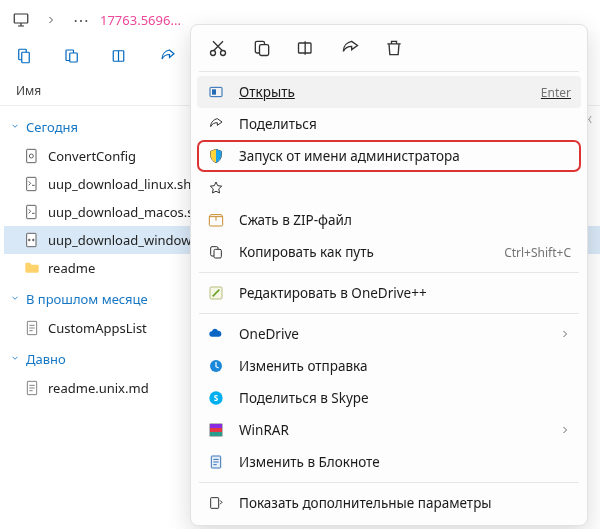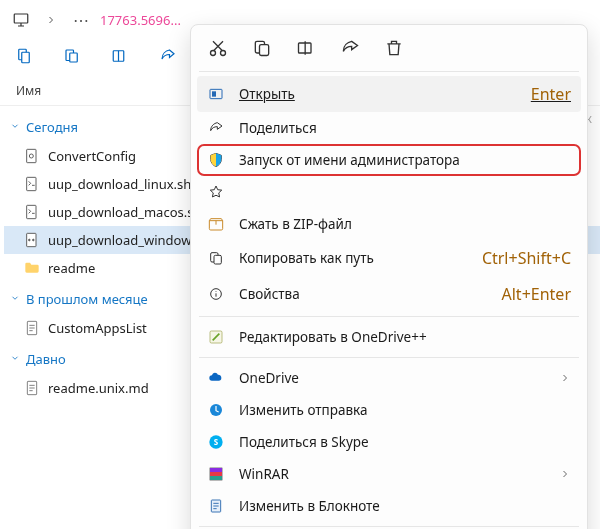--- a/index.html
+++ b/index.html
@@ -24,21 +24,21 @@
 
   
   .ctx { position:absolute; left:190px; top:24px; width:398px; background:#fdfdfd; border:1px solid #e2e2e2; border-radius:8px; box-shadow:0 8px 24px rgba(0,0,0,.15); padding:6px; }
   .ctx-icons { display:flex; gap:22px; padding:6px 10px 8px; }
   .ctx-icons .ci { width:22px; height:22px; display:flex; align-items:center; justify-content:center; color:#2b2b2b; }
   .ctx-sep { height:1px; background:#e6e6e6; margin:4px 2px; }
 
   .ctx-item { display:flex; align-items:center; gap:14px; padding:7px 10px; border-radius:4px; font-size:13.5px; color:#1b1b1b; }
   .ctx-item .mi { width:18px; height:18px; display:flex; align-items:center; justify-content:center; flex:0 0 18px; }
   .ctx-item .lbl { flex:1 1 auto; }
-  .ctx-item .hint { color:#a16207; font-size:16px; }
+  .ctx-item .hint { color:#737373; font-size:12px; }
   .ctx-item.hover { background:#f2f2f2;text-decoration:underline; }
   .ctx-item.red-outline { outline:2px solid #d33; outline-offset:-2px; border-radius:7px; }
   .sub-chev { color:#666; }
 
   .trail-k { position:absolute; right:8px; top:110px; display:flex; flex-direction:column; gap:10px; color:#aaa; font-size:12px; }
 
   svg { display:block; }
 </style>
 </head>
 <body>
@@ -268,30 +268,20 @@
       <div class="ctx-item">
         <span class="mi">
           <svg width="16" height="16" viewBox="0 0 24 24" stroke="#333" stroke-width="1.5" fill="none">
             <rect x="4" y="4" width="11" height="14" rx="2"></rect>
             <rect x="9" y="8" width="11" height="13" rx="2" fill="#fdfdfd"></rect>
           </svg>
         </span>
         <span class="lbl">Копировать как путь</span>
         <span class="hint">Ctrl+Shift+C</span>
       </div>
-      <div class="ctx-item">
-        <span class="mi">
-          <svg width="16" height="16" viewBox="0 0 24 24" stroke="#333" stroke-width="1.5" fill="none">
-            <circle cx="12" cy="12" r="8"></circle>
-            <path d="M12 8v1M12 11v5"></path>
-          </svg>
-        </span>
-        <span class="lbl">Свойства</span>
-        <span class="hint">Alt+Enter</span>
-      </div>
       <div class="ctx-sep"></div>
       <div class="ctx-item">
         <span class="mi">
           <svg width="16" height="16" viewBox="0 0 24 24">
             <rect x="3" y="3" width="18" height="18" rx="2" fill="#f6f6e6" stroke="#9ba04a"></rect>
             <path d="M7 17L17 7" stroke="#6aa329" stroke-width="2.5"></path>
           </svg>
         </span>
         <span class="lbl">Редактировать в OneDrive++</span>
       </div>

